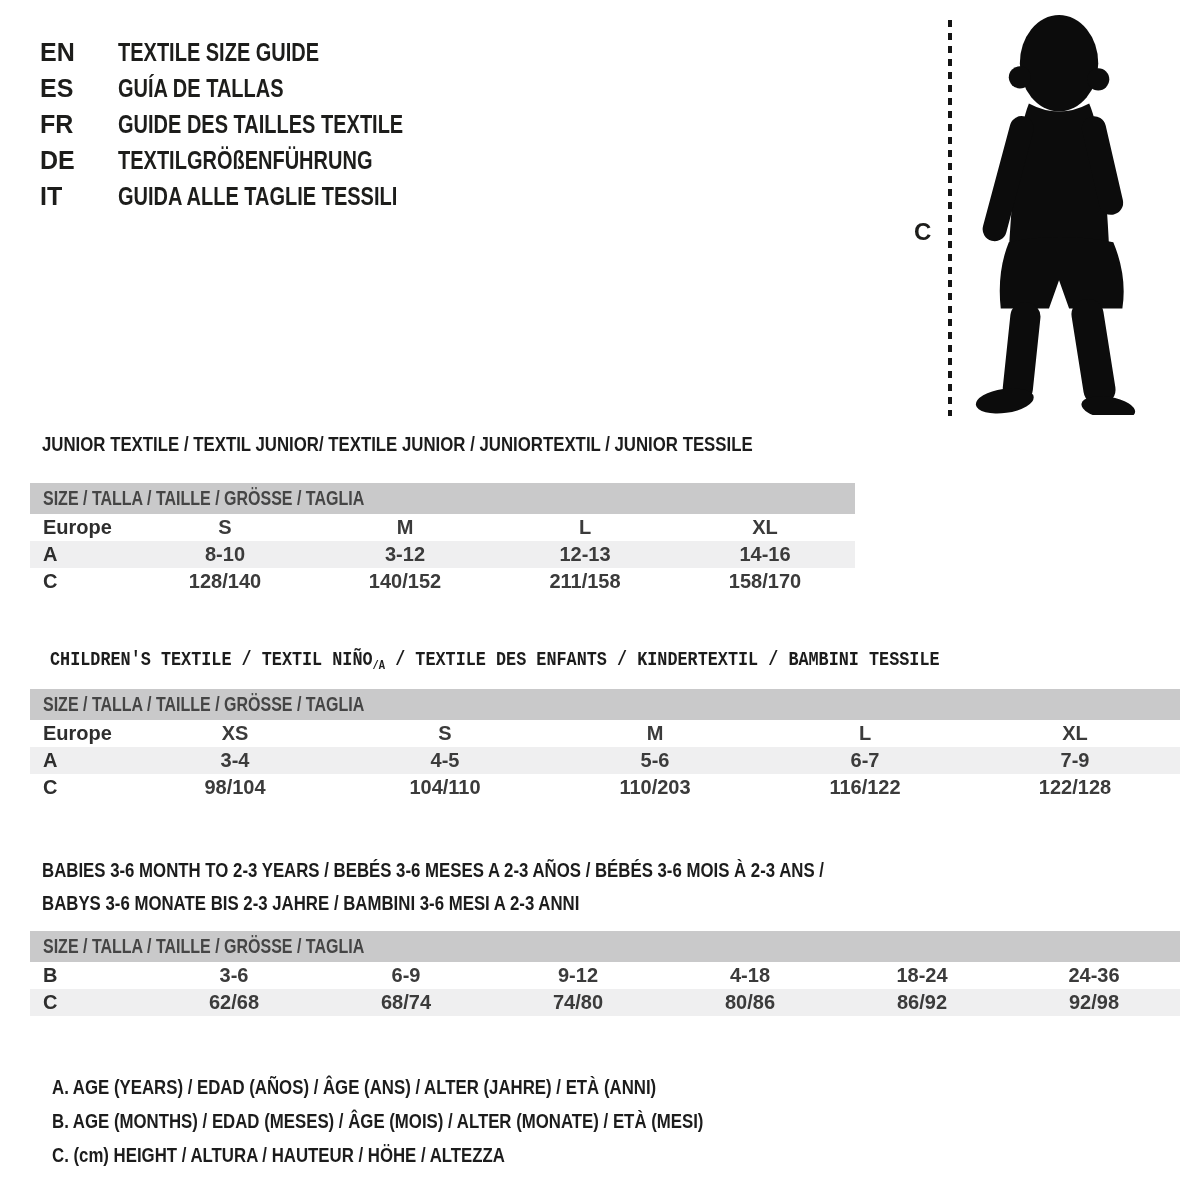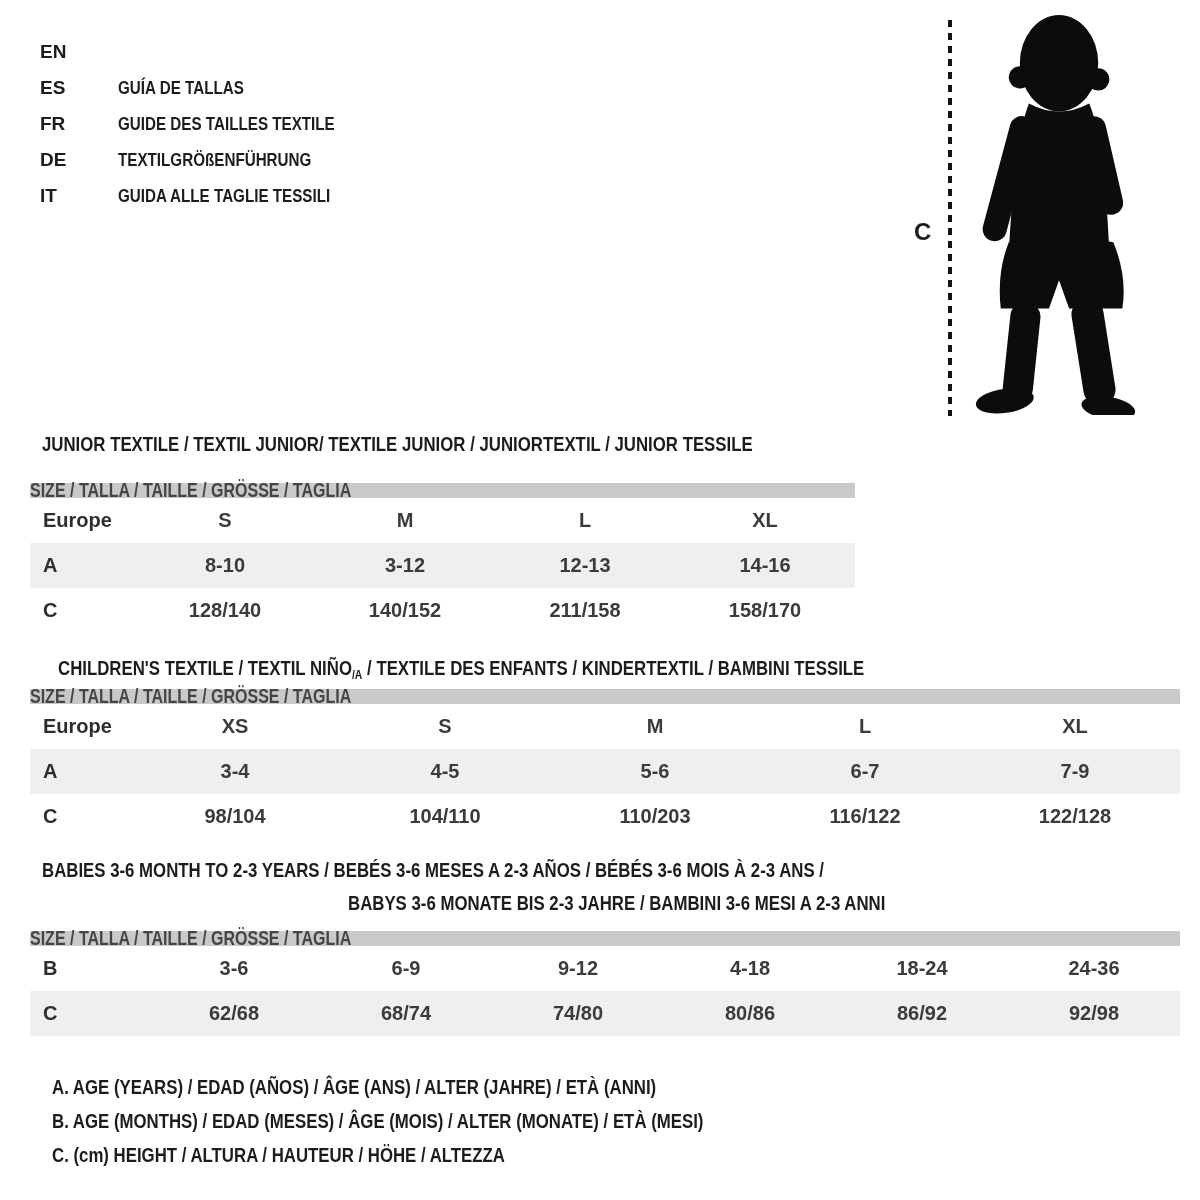--- a/index.html
+++ b/index.html
@@ -8,61 +8,62 @@
     font-family:"Liberation Sans","DejaVu Sans",sans-serif;
     color:#1d1d1b; overflow:hidden;
   }
   .abs { position:absolute; }
 
   
   .cx  { display:inline-block; transform:scaleX(.8); transform-origin:0 50%; white-space:nowrap; }
 
   
   .lang-block { left:40px; top:34px; }
-  .lang-row   { display:flex; height:36px; align-items:center; font-weight:700; font-size:19px; }
+  .lang-row   { display:flex; height:36px; align-items:center; font-weight:700; font-size:25px; }
   .lang-code  { width:78px; flex:0 0 78px; }
   .lang-title {}
 
   
   .measure-line {
     left:948px; top:20px; width:4px; height:396px;
     background-image:repeating-linear-gradient(to bottom,#141414 0 7px,transparent 7px 13px);
   }
   .measure-label { left:914px; top:218px; font-size:24px; font-weight:700; }
   .baby-svg { left:962px; top:13px; }
 
   
-  .sec-heading { left:42px; font-size:21px; font-weight:700; color:#1c1c1c; white-space:nowrap;text-align:right; }
+  .sec-heading { left:42px; font-size:21px; font-weight:700; color:#1c1c1c; white-space:nowrap; }
   .sub { font-size:.62em; position:relative; top:.28em; }
 
   
   .tbl  { left:30px; }
   .tbar {
-    height:15px; background:#c9c9ca; display:flex; align-items:center;
-    box-sizing:border-box;
+    height:31px; background:#c9c9ca; display:flex; align-items:center;
+    padding-left:13px; box-sizing:border-box;
     font-size:20px; font-weight:700; color:#454545;
   }
-  .trow { display:flex; height:45px; align-items:center; font-size:20px; }
+  .trow { display:flex; height:27px; align-items:center; font-size:20px; }
   .trow.shaded { background:#efeff0; }
   .tlabel { padding-left:13px; box-sizing:border-box; font-weight:700; color:#2e2e2e; flex:0 0 auto; }
   .tbl-junior  .tlabel { width:105px; }
   .tbl-children .tlabel { width:100px; }
   .tbl-babies  .tlabel { width:118px; }
   .tcell { flex:1 1 0; text-align:center; font-weight:700; color:#3b3b3b; }
 
   
   .legend { left:52px; top:1070px; }
   .legend-line { height:34px; display:flex; align-items:center; font-size:21px; font-weight:700; color:#1c1c1c; }
 </style>
 </head>
 <body>
 
 <section class="abs lang-block">
   <div class="lang-row">
     <span class="lang-code">EN</span>
+    <span class="lang-title"><span class="cx">TEXTILE SIZE GUIDE</span></span>
   </div>
   <div class="lang-row">
     <span class="lang-code">ES</span>
     <span class="lang-title"><span class="cx">GUÍA DE TALLAS</span></span>
   </div>
   <div class="lang-row">
     <span class="lang-code">FR</span>
     <span class="lang-title"><span class="cx">GUIDE DES TAILLES TEXTILE</span></span>
   </div>
   <div class="lang-row">
@@ -116,21 +117,21 @@
   </div>
   <div class="trow">
     <span class="tlabel">C</span>
     <span class="tcell">128/140</span>
     <span class="tcell">140/152</span>
     <span class="tcell">211/158</span>
     <span class="tcell">158/170</span>
   </div>
 </div>
 
-<h2 class="abs sec-heading" style="top:640px; margin:16px;">
+<h2 class="abs sec-heading" style="top:640px; margin:8px;font-family:Liberation Mono, monospace;">
   <span class="cx"><span>CHILDREN'S TEXTILE / TEXTIL NIÑO</span><span class="sub">/A</span><span> / TEXTILE DES ENFANTS / KINDERTEXTIL / BAMBINI TESSILE</span></span>
 </h2>
 <div class="abs tbl tbl-children" style="top:689px; width:1150px;">
   <div class="tbar">
     <span class="cx">SIZE / TALLA / TAILLE / GRÖSSE / TAGLIA</span>
   </div>
   <div class="trow">
     <span class="tlabel">Europe</span>
     <span class="tcell">XS</span>
     <span class="tcell">S</span>

